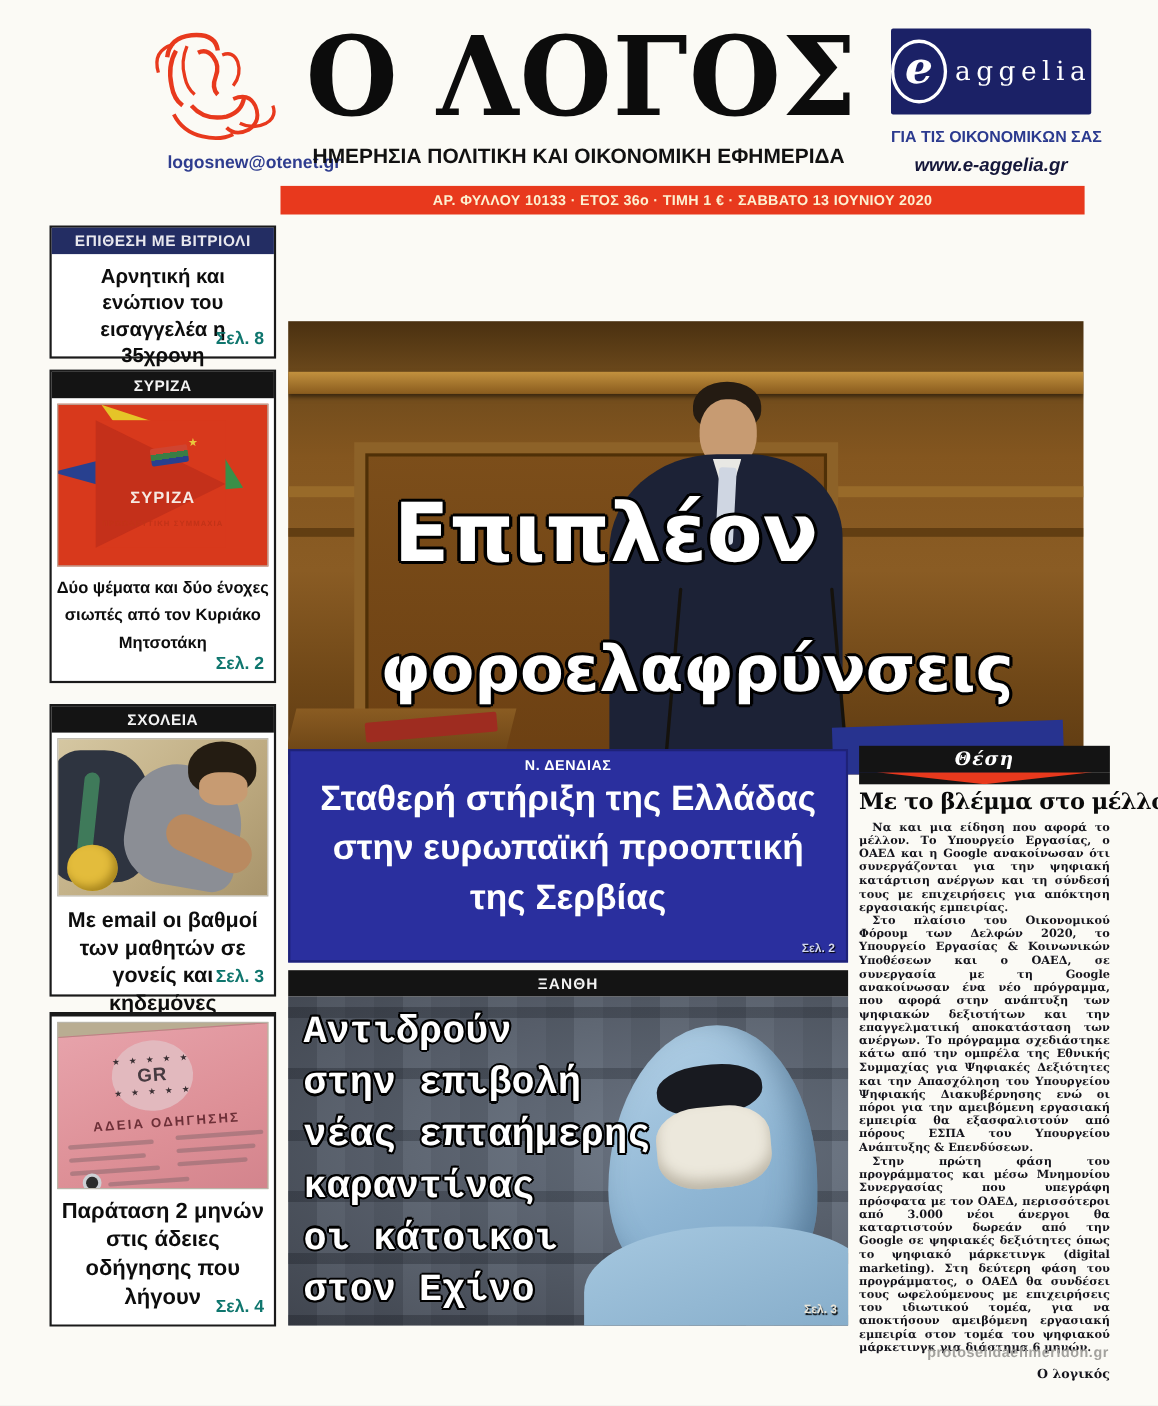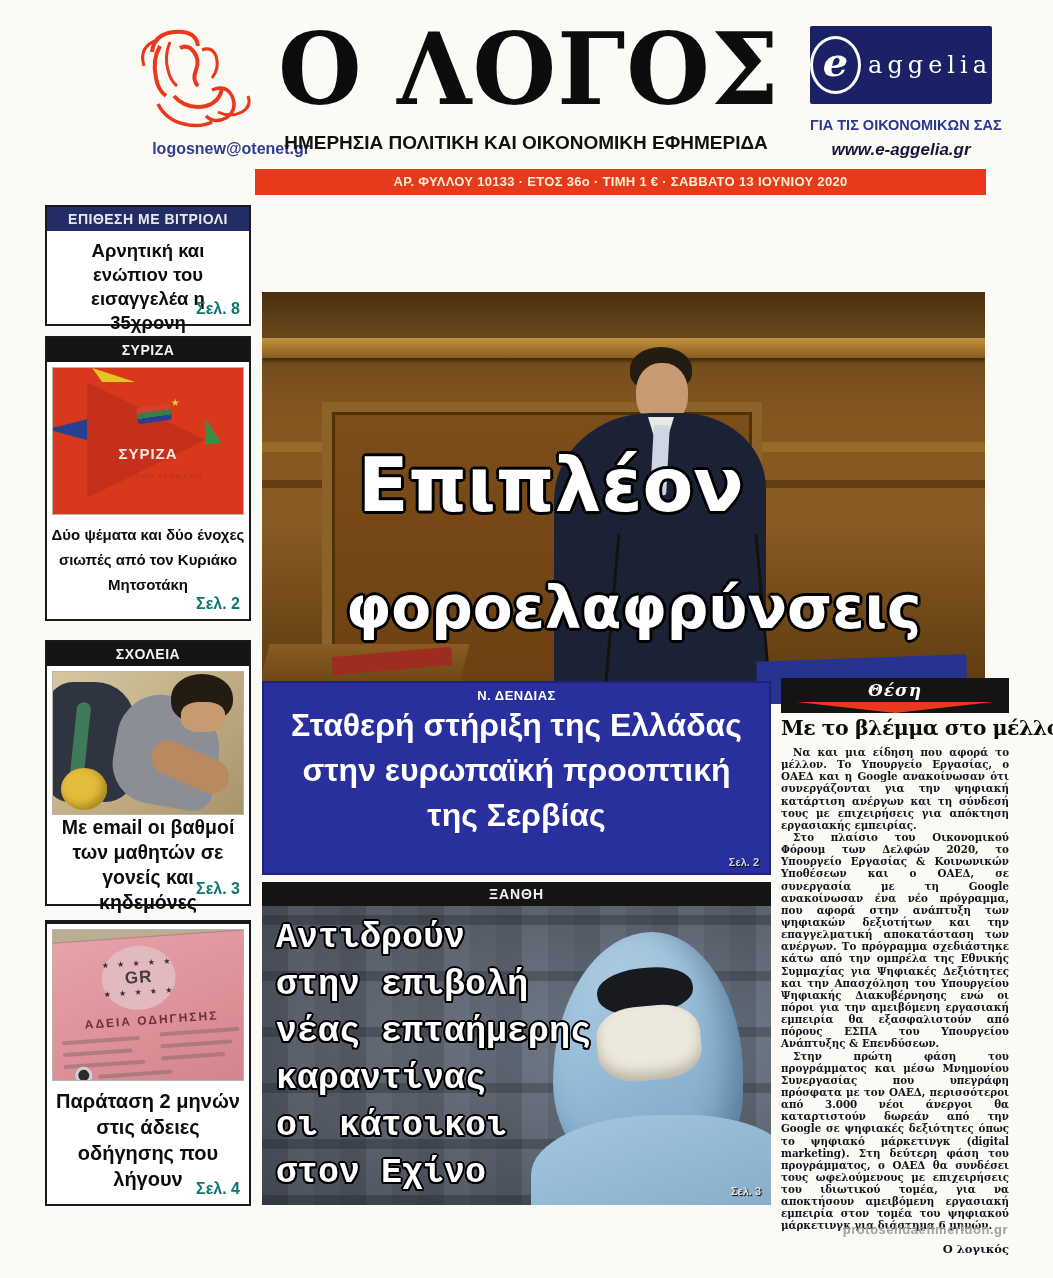--- a/index.html
+++ b/index.html
@@ -219,21 +219,21 @@
     <div class="side-tag tag-black">ΣΧΟΛΕΙΑ</div>
     <div class="side-img school-bg" style="height:142px;">
       <div class="blob" style="left:-6px;top:10px;width:88px;height:120px;background:#2e3440;border-radius:26px 40px 30px 22px;"></div>
       <div class="blob" style="left:20px;top:30px;width:14px;height:86px;background:#3f7a5a;border-radius:8px;transform:rotate(6deg);"></div>
       <div class="blob" style="left:62px;top:24px;width:104px;height:110px;background:#8b8e95;border-radius:44px 54px 20px 40px;transform:rotate(10deg);"></div>
       <div class="blob" style="left:118px;top:2px;width:62px;height:48px;background:#241c12;border-radius:50% 50% 44% 40%;"></div>
       <div class="blob" style="left:128px;top:30px;width:44px;height:30px;background:#c79b72;border-radius:40%;"></div>
       <div class="blob" style="left:96px;top:78px;width:82px;height:34px;background:#b98a60;border-radius:18px;transform:rotate(24deg);"></div>
       <div class="blob" style="left:8px;top:96px;width:46px;height:42px;background:#e3bc3c;border-radius:50%;box-shadow:inset -4px -4px 8px #a8861e;"></div>
     </div>
-    <div class="side-head" style="margin-top:0;font-size:19.5px;line-height:25px;padding:0 4px;">Με email οι βαθμοί των μαθητών σε γονείς και κηδεμόνες</div>
+    <div class="side-head" style="margin-top:10px;font-size:19.5px;line-height:25px;padding:0 4px;">Με email οι βαθμοί των μαθητών σε γονείς και κηδεμόνες</div>
     <div class="side-ref">Σελ. 3</div>
   </div>
 
   <div class="abs side-box" style="top:920px;height:286px;border-top-width:4px;">
     <div class="side-img license-bg" style="height:150px;">
       <div class="license-card">
         <div class="lic-circle">
           <div class="lic-stars">★ ★ ★ ★ ★</div>
           <div class="lic-gr">GR</div>
           <div class="lic-stars">★ ★ ★ ★ ★</div>

